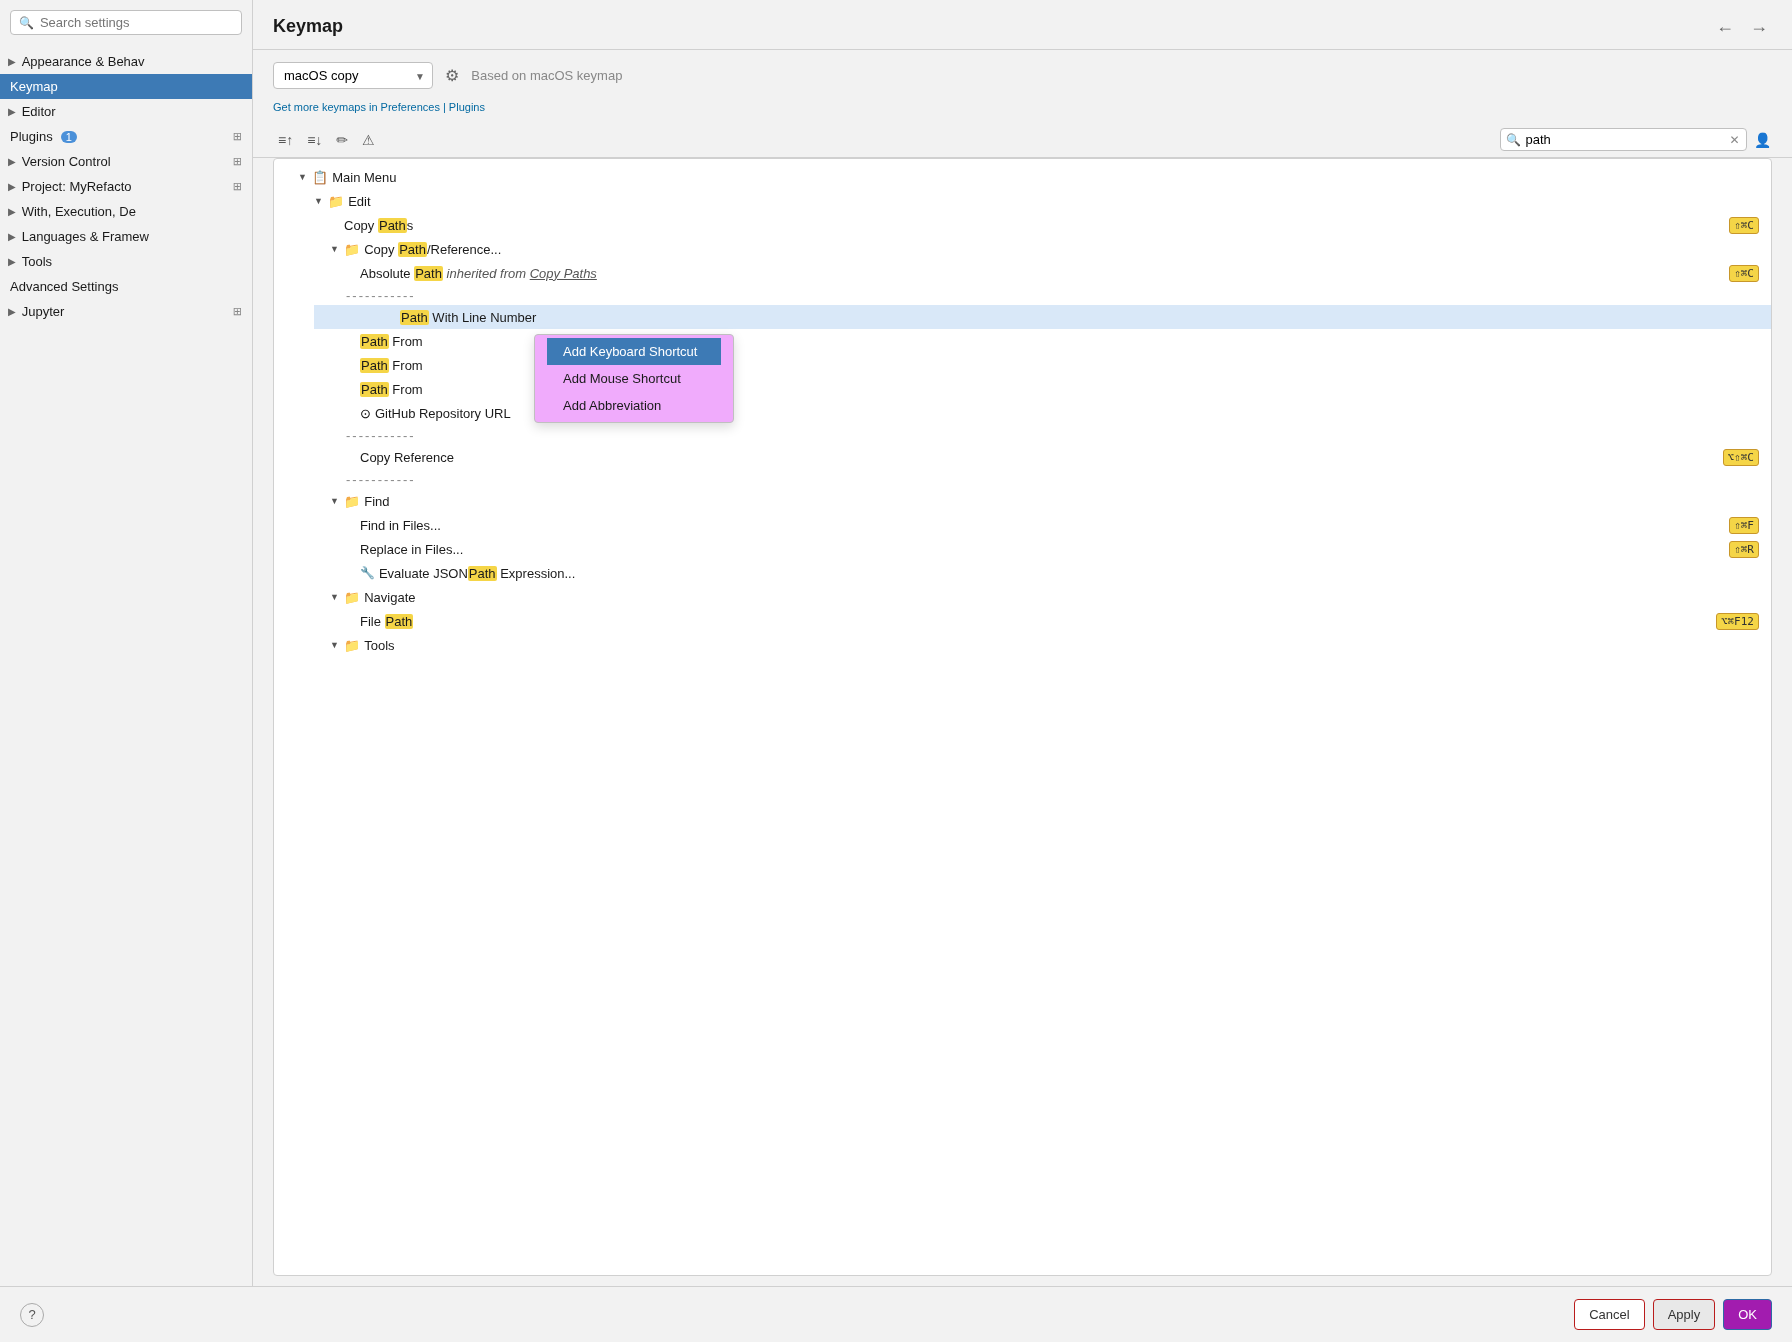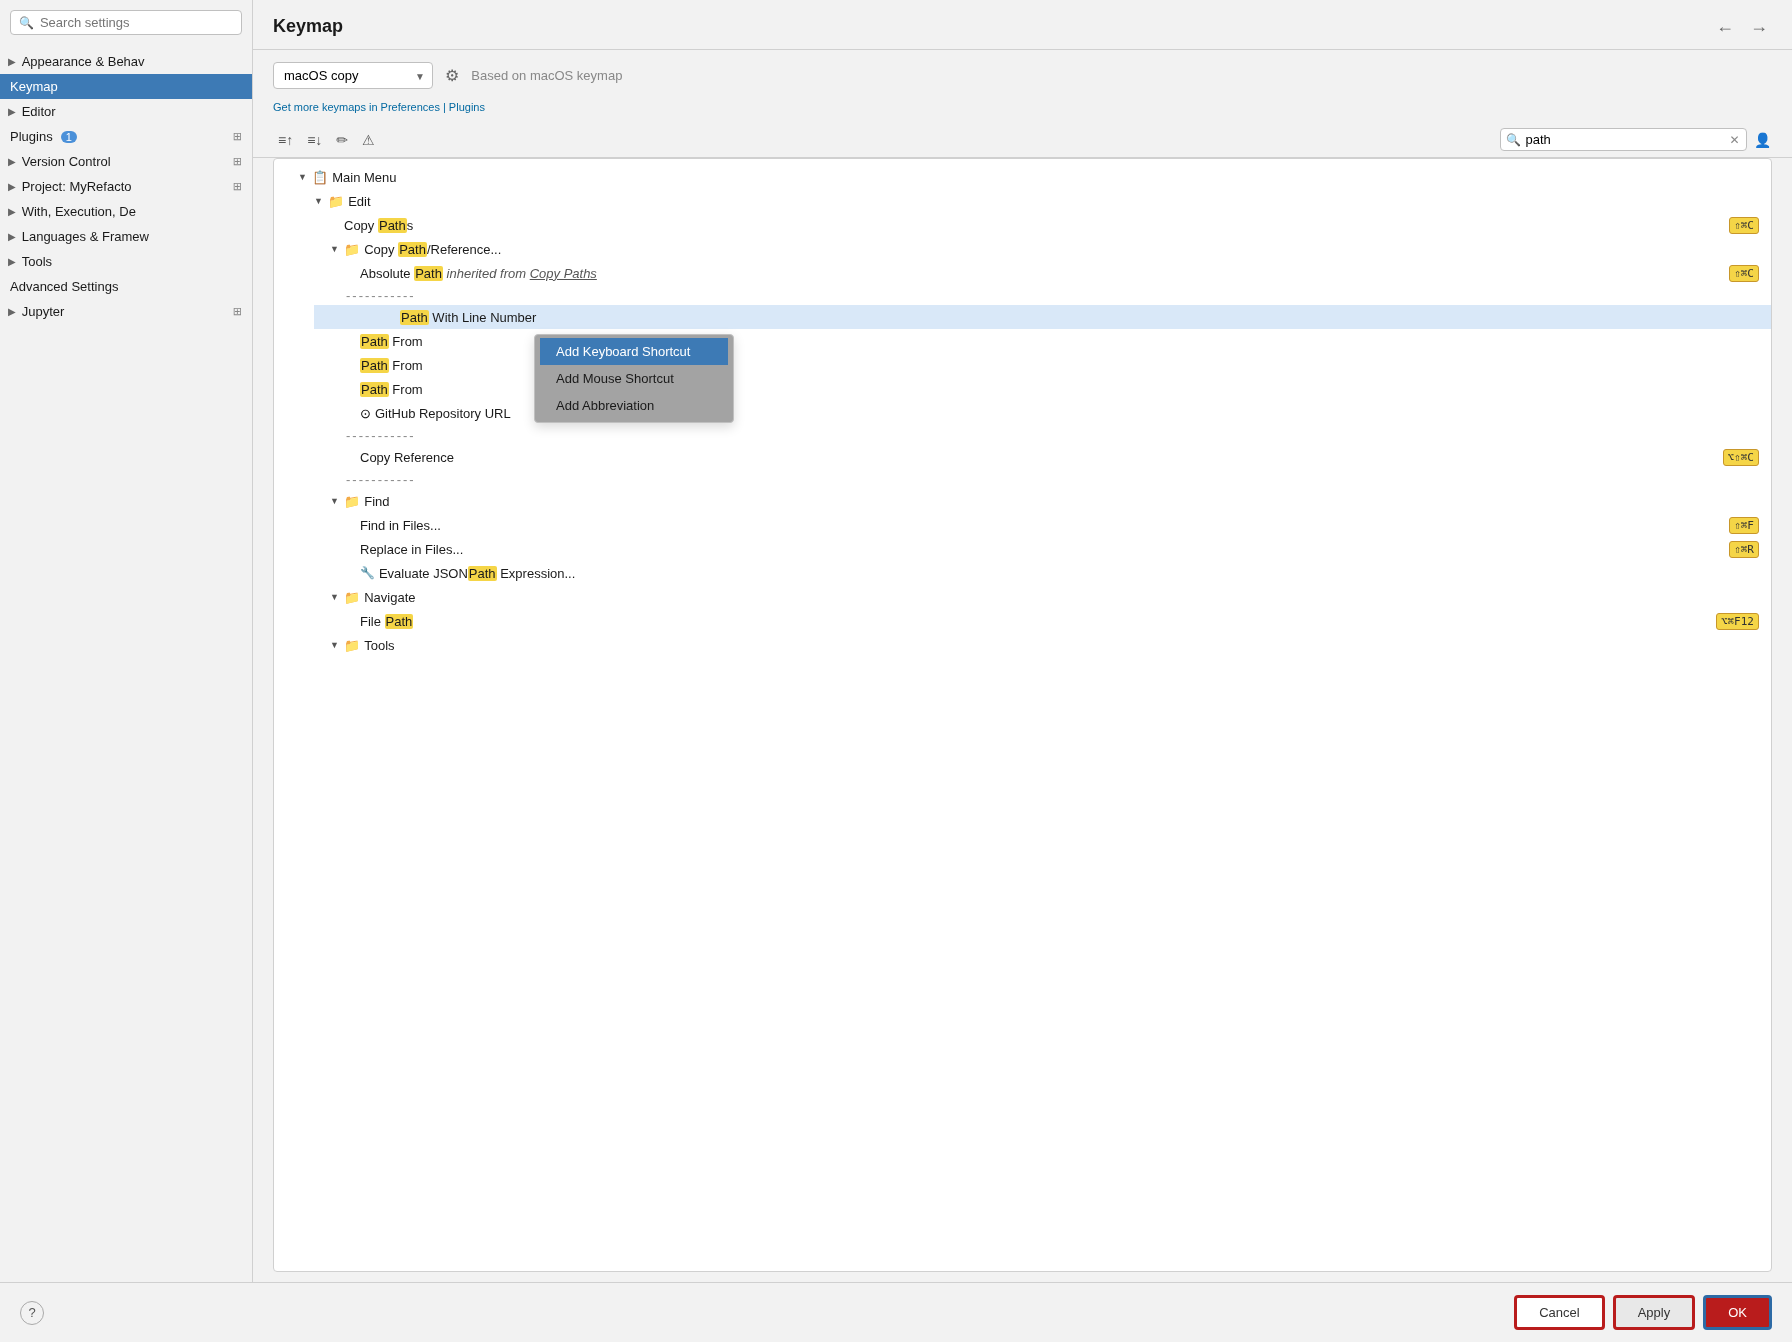--- a/index.html
+++ b/index.html
@@ -295,27 +295,27 @@
       align-items: center;
     }
     .github-icon {
       font-size: 13px;
       margin-right: 4px;
     }
 
     
     .context-menu {
       position: absolute;
-      background: #a3a3a3;
+      background: #f0abfc;
       border: 1px solid #c0c0c0;
       border-radius: 4px;
       box-shadow: 0 4px 12px rgba(0,0,0,0.15);
       z-index: 100;
       min-width: 200px;
-      padding: 3px 5px;
+      padding: 3px 12px;
       top: 175px;
       left: 260px;
     }
     .context-menu-item {
       padding: 6px 16px;
       cursor: pointer;
       color: #1a1a1a;
       font-size: 13px;
     }
     .context-menu-item.active-item {
@@ -343,36 +343,36 @@
       color: #555;
       display: flex;
       align-items: center;
       justify-content: center;
     }
     .footer-buttons {
       display: flex;
       gap: 8px;
     }
     .btn {
-      padding: 7px 22px;
+      padding: 7px 14px;
       border-radius: 4px;
       font-size: 13px;
       cursor: pointer;
-      border: 3px solid #b91c1c;
+      border: 1px solid #b91c1c;
     }
     .btn-cancel {
       background: white;
       color: #333;
     }
     .btn-apply {
       background: #e8e8e8;
       color: #333;
     }
     .btn-ok {
-      background: #b91c1c;
+      background: #a21caf;
       color: white;
       border-color: #2d6aa5;
     }
   </style>
 </head>
 <body>
 
 <div class="dialog">
   <div class="dialog-content">
 

